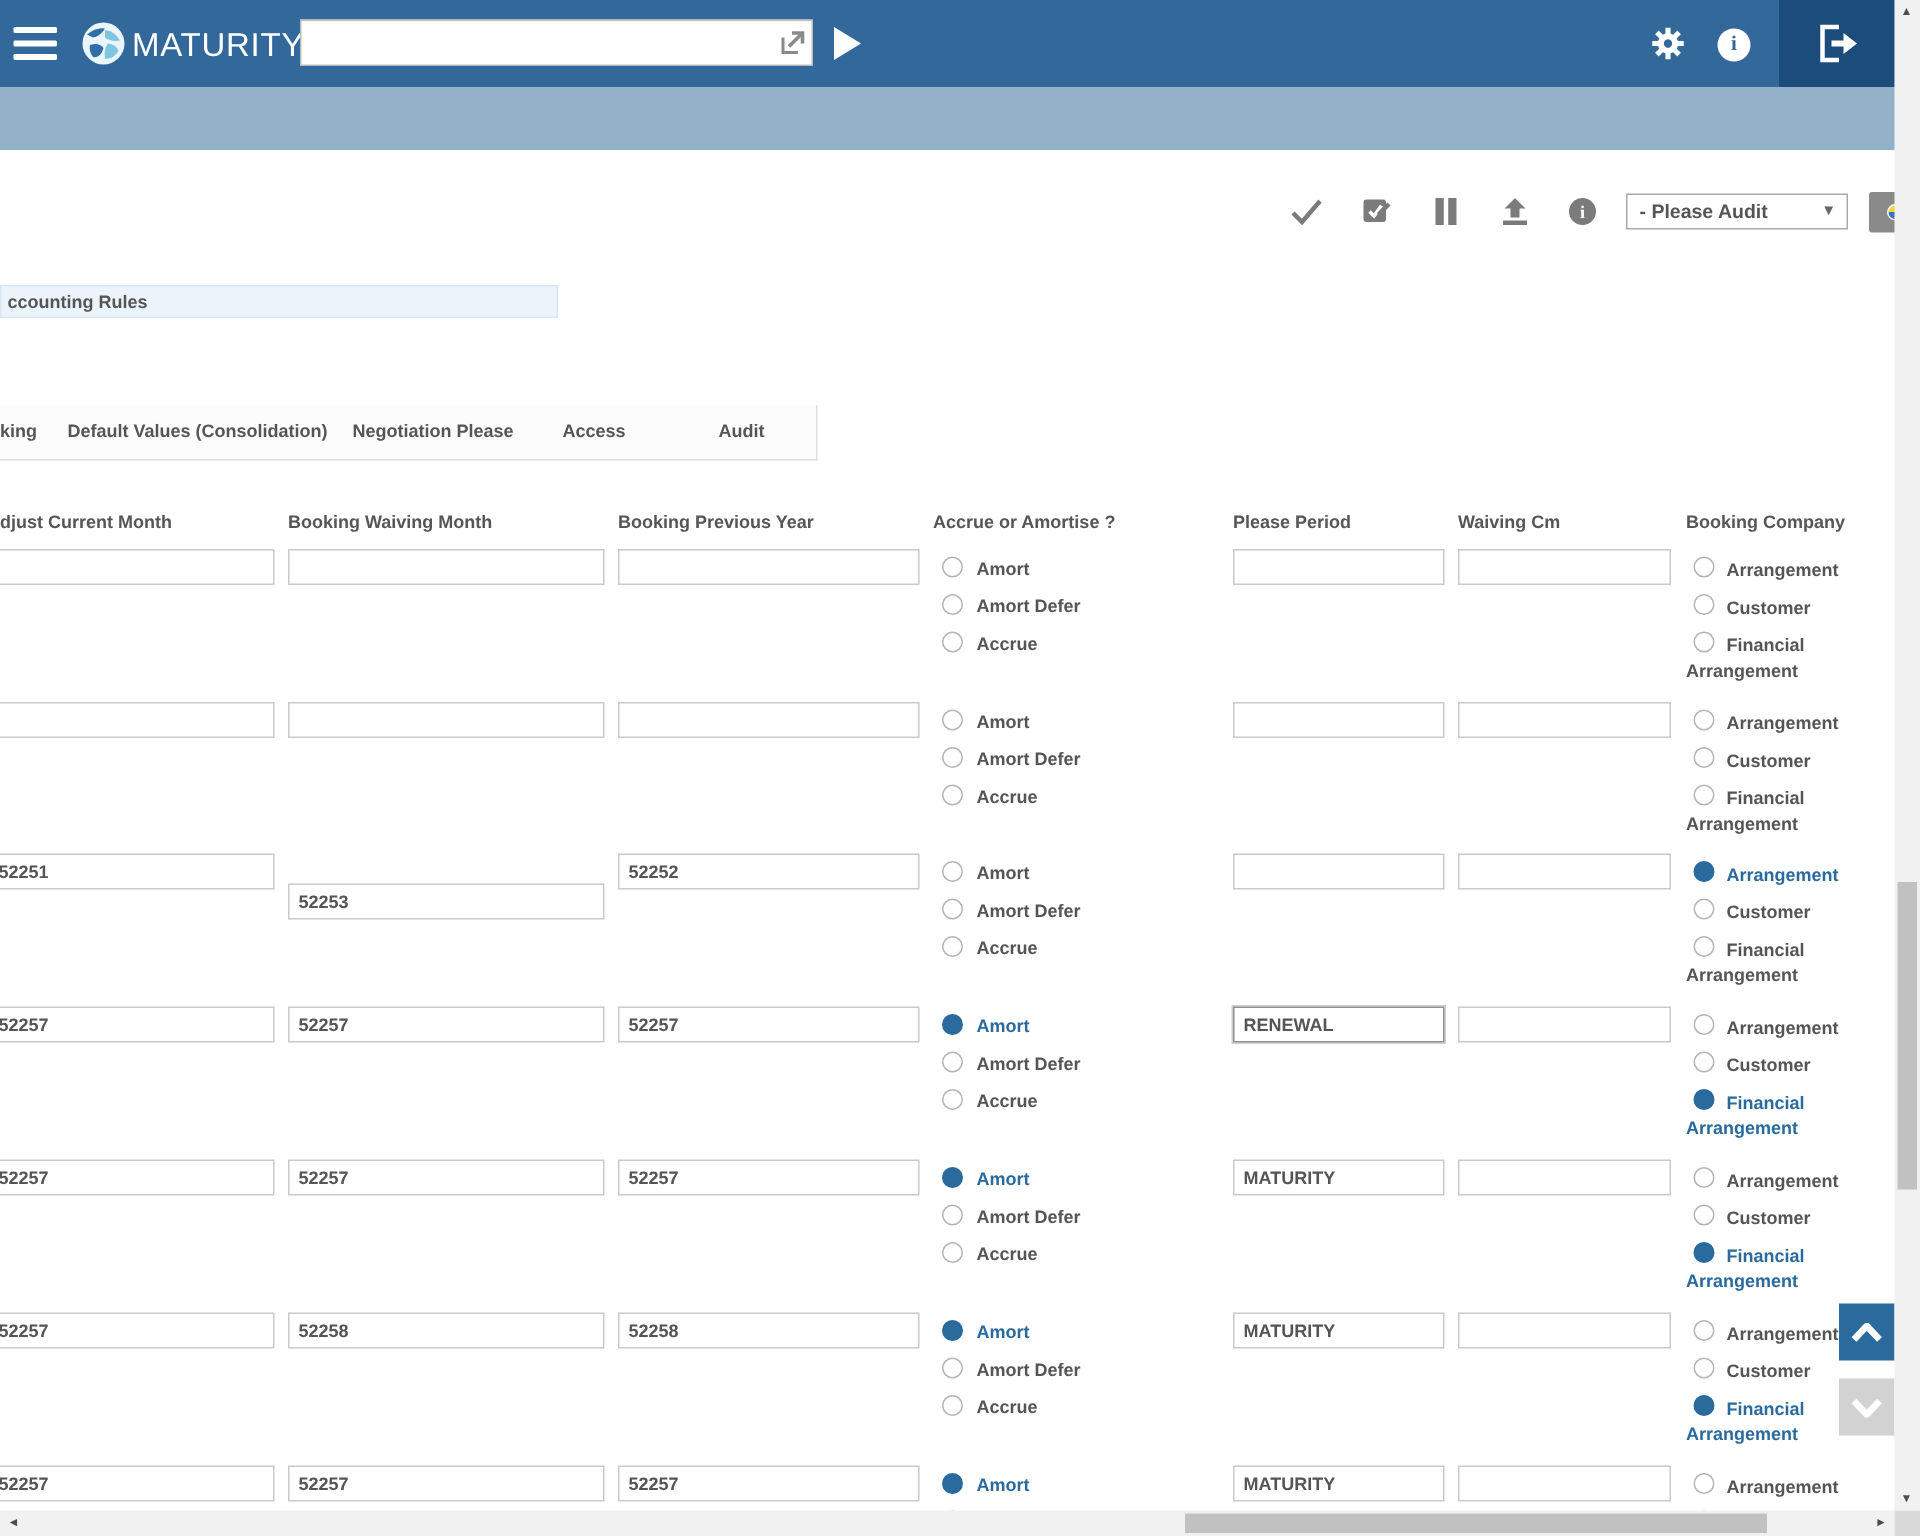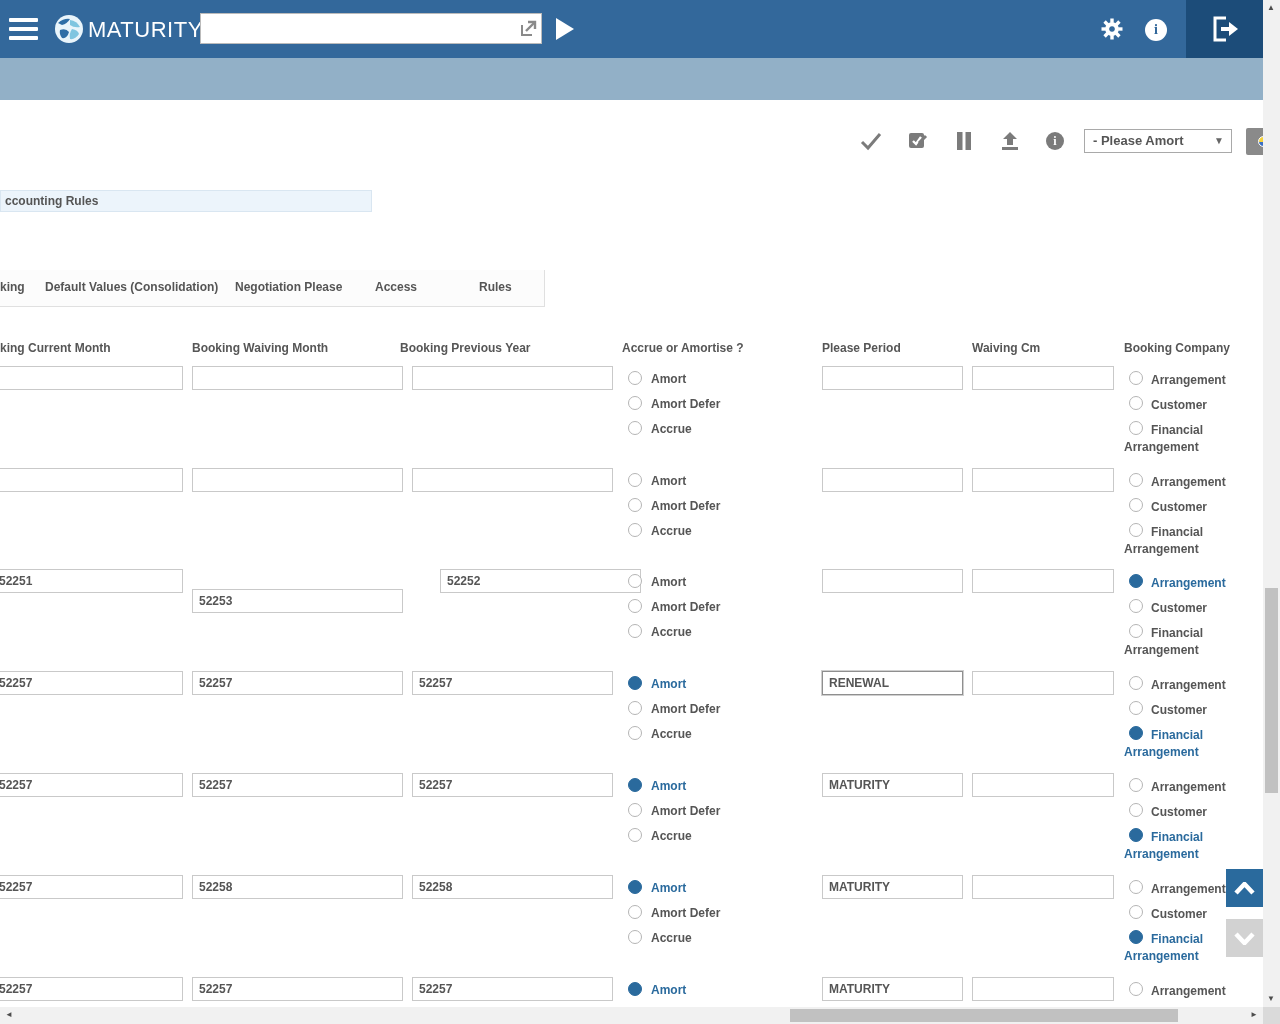--- a/index.html
+++ b/index.html
@@ -122,40 +122,40 @@
 <svg class="tb-ic" style="left:953px;" viewBox="0 0 22 22">
   <rect x="4" y="2" width="5.5" height="18" fill="#7b7b7b"></rect>
   <rect x="12.5" y="2" width="5.5" height="18" fill="#7b7b7b"></rect>
 </svg>
 <svg class="tb-ic" style="left:999px;" viewBox="0 0 22 22">
   <path d="M11 2 L18 9 H14 V15 H8 V9 H4 Z" fill="#7b7b7b"></path>
   <rect x="3" y="17" width="16" height="3" fill="#7b7b7b"></rect>
 </svg>
 <div class="tb-info" style="left:1046px;">i</div>
 <div class="dropdown">
-  <span>- Please Amort</span>
+  <span>- Please Audit</span>
   <span class="caret">▼</span>
 </div>
 <div class="mini-gray-btn">
     <span class="dot"></span>
   </div>
 
 <div class="title-box">ccounting Rules</div>
 <div class="tabbar" id="tabbar">
     <div class="tab" style="left: 0px;">king</div>
     <div class="tab" style="left: 45px;">Default Values (Consolidation)</div>
     <div class="tab" style="left: 235px;">Negotiation Please</div>
     <div class="tab" style="left: 375px;">Access</div>
-    <div class="tab" style="left: 479px;">Rules</div>
+    <div class="tab" style="left: 479px;">Audit</div>
   </div>
 
 <div id="headers">
-    <div class="col-header" style="left: 0px;">king Current Month</div>
+    <div class="col-header" style="left: 0px;">djust Current Month</div>
     <div class="col-header" style="left: 192px;">Booking Waiving Month</div>
-    <div class="col-header" style="left: 400px;">Booking Previous Year</div>
+    <div class="col-header" style="left: 412px;">Booking Previous Year</div>
     <div class="col-header" style="left: 622px;">Accrue or Amortise ?</div>
     <div class="col-header" style="left: 822px;">Please Period</div>
     <div class="col-header" style="left: 972px;">Waiving Cm</div>
     <div class="col-header" style="left: 1124px;">Booking Company</div>
   </div>
 <div id="rows">
     <div class="trow" style="top: 366px;">
       <input class="inp c1" style="top: 0px;">
       <input class="inp c2" style="top: 0px;">
       <input class="inp c3" style="top: 0px;">
@@ -189,21 +189,21 @@
       <div class="radio" style="left: 1129px; top: 5px;"></div>
       <div class="blab" style="top: 6px;">Arrangement</div>
       <div class="radio" style="left: 1129px; top: 30px;"></div>
       <div class="blab" style="top: 31px;">Customer</div>
       <div class="radio" style="left: 1129px; top: 55px;"></div>
       <div class="blab" style="top: 56px;">Financial<span class="wrap2">Arrangement</span></div>
     </div>
     <div class="trow" style="top: 569px;">
       <input class="inp c1" value="52251" style="top: 0px;">
       <input class="inp c2" value="52253" style="top: 0px; margin-top: 20px;">
-      <input class="inp c3" value="52252" style="top: 0px; margin-left: 28px;">
+      <input class="inp c3" value="52252" style="top: 0px;">
       <input class="inp c5" style="top: 0px;">
       <input class="inp c6" style="top: 0px;">
       <div class="radio" style="left: 628px; top: 5px;"></div>
       <div class="rlabel" style="left: 651px; top: 6px;">Amort</div>
       <div class="radio" style="left: 628px; top: 30px;"></div>
       <div class="rlabel" style="left: 651px; top: 31px;">Amort Defer</div>
       <div class="radio" style="left: 628px; top: 55px;"></div>
       <div class="rlabel" style="left: 651px; top: 56px;">Accrue</div>
       <div class="radio sel" style="left: 1129px; top: 5px;"></div>
       <div class="blab sel-label" style="top: 6px;">Arrangement</div>

